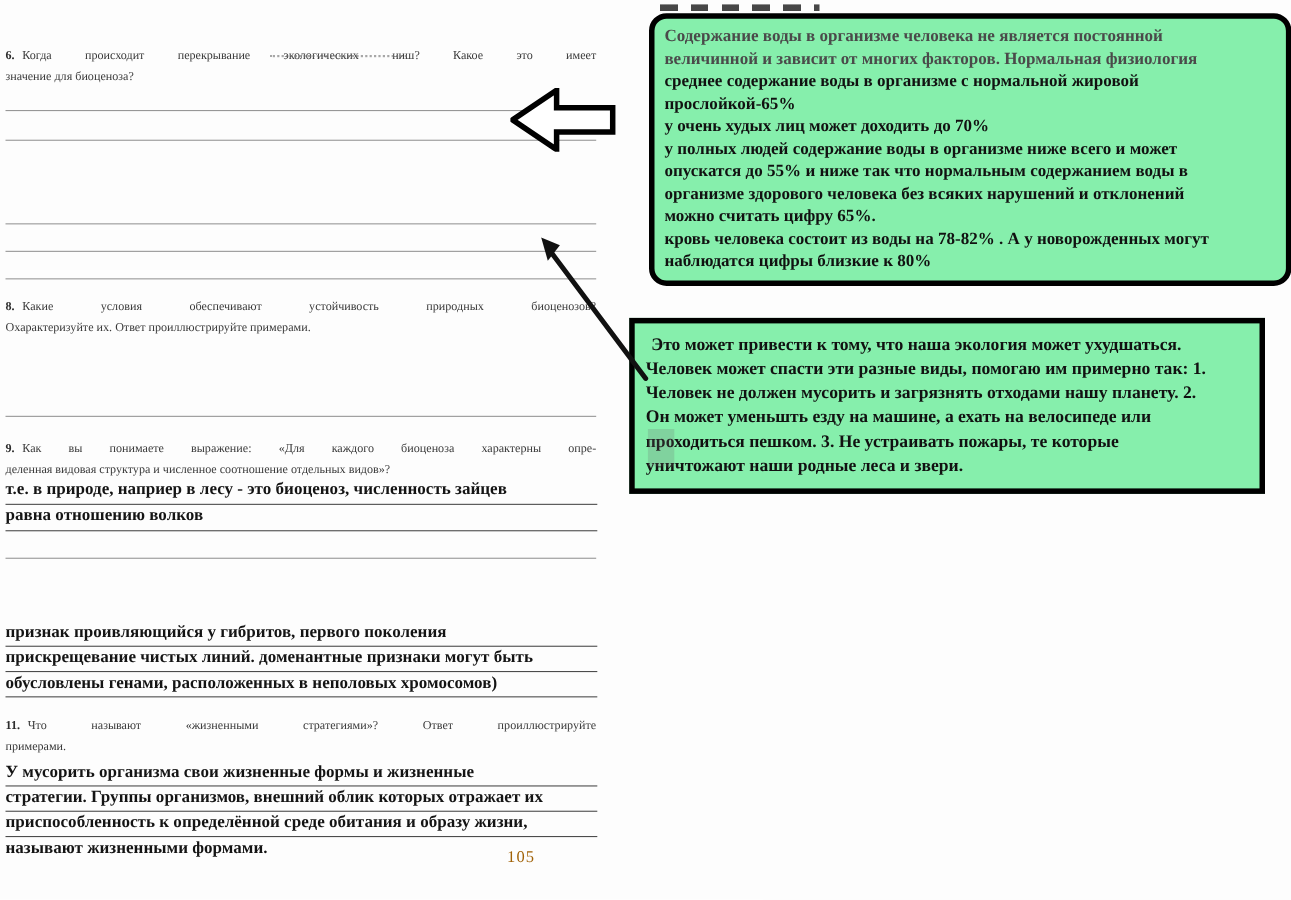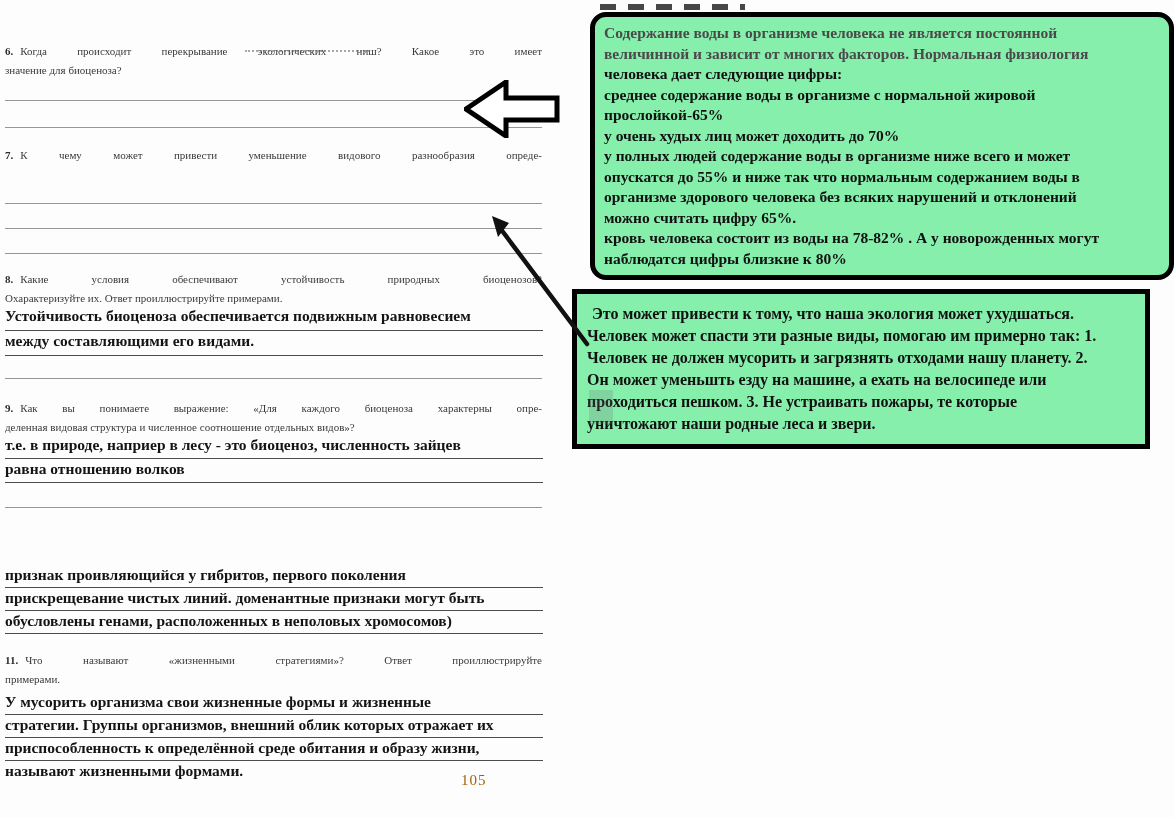--- a/index.html
+++ b/index.html
@@ -43,33 +43,28 @@
 
   <div class="q" style="top:42px">
     <div class="l1"><b>6.</b><span>Когда происходит перекрывание экологических ниш? Какое это имеет</span></div>
     <div>значение для биоценоза?</div>
   </div>
   <div class="strike"></div>
   <div class="rule" style="top:100px"></div>
   <div class="rule" style="top:127px"></div>
 
   <div class="q" style="top:146px">
-    <div class="l1"><b>7.</b><span>К чему может привести уменьшение видового разнообразия опреде-</span></div>
   </div>
   <div class="rule" style="top:203px"></div>
   <div class="rule" style="top:228px"></div>
   <div class="rule" style="top:253px"></div>
 
   <div class="q" style="top:270px">
     <div class="l1"><b>8.</b><span>Какие условия обеспечивают устойчивость природных биоценозов?</span></div>
     <div>Охарактеризуйте их. Ответ проиллюстрируйте примерами.</div>
-  </div>
-  <div class="ans" style="top:306px">
-    <div class="al h24">Устойчивость биоценоза обеспечивается подвижным равновесием</div>
-    <div class="al h24">между составляющими его видами.</div>
   </div>
   <div class="rule" style="top:378px"></div>
 
   <div class="q" style="top:399px">
     <div class="l1"><b>9.</b><span>Как вы понимаете выражение: «Для каждого биоценоза характерны опре-</span></div>
     <div>деленная видовая структура и численное соотношение отдельных видов»?</div>
   </div>
   <div class="ans" style="top:435px">
     <div class="al h23">т.е. в природе, наприер в лесу - это биоценоз, численность зайцев</div>
     <div class="al h23">равна отношению волков</div>
@@ -93,21 +88,20 @@
     <div class="al h22 nb">называют жизненными формами.</div>
   </div>
 
   <div class="pagenum">105</div>
 
   <div class="topdash"></div>
 
   <div id="box1" class="notebox">
     <div class="nl">Содержание воды в организме человека не является постоянной</div>
     <div class="nl">величинной и зависит от многих факторов. Нормальная физиология</div>
-    <div class="nl">человека дает следующие цифры:</div>
     <div class="nl">среднее содержание воды в организме с нормальной жировой</div>
     <div class="nl">прослойкой-65%</div>
     <div class="nl">у очень худых лиц может доходить до 70%</div>
     <div class="nl">у полных людей содержание воды в организме ниже всего и может</div>
     <div class="nl">опускатся до 55% и ниже так что нормальным содержанием воды в</div>
     <div class="nl">организме здорового человека без всяких  нарушений и отклонений</div>
     <div class="nl">можно считать цифру 65%.</div>
     <div class="nl">кровь человека состоит из воды на 78-82% .  А у новорожденных могут</div>
     <div class="nl">наблюдатся  цифры близкие к 80%</div>
   </div>

